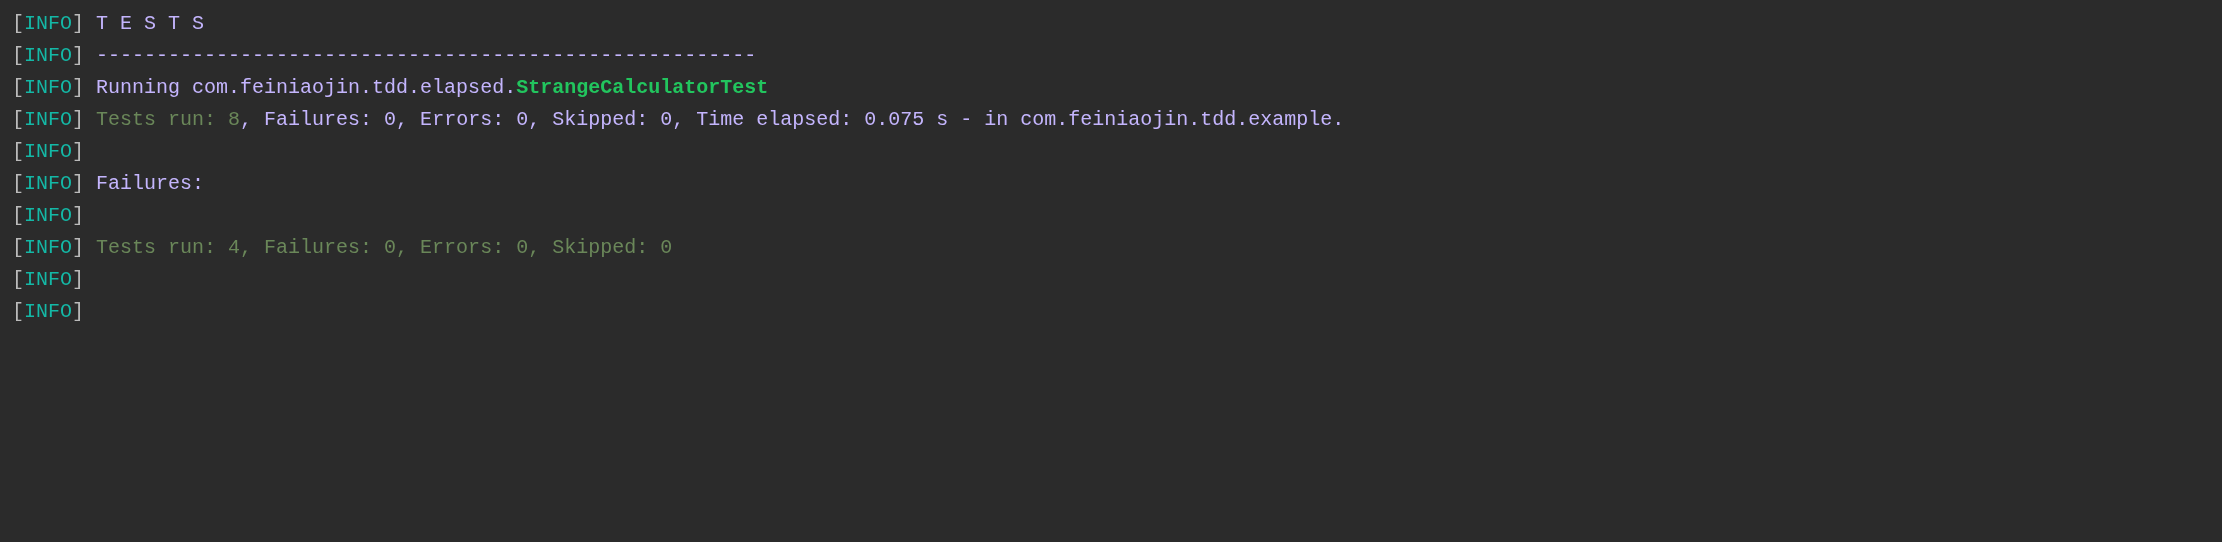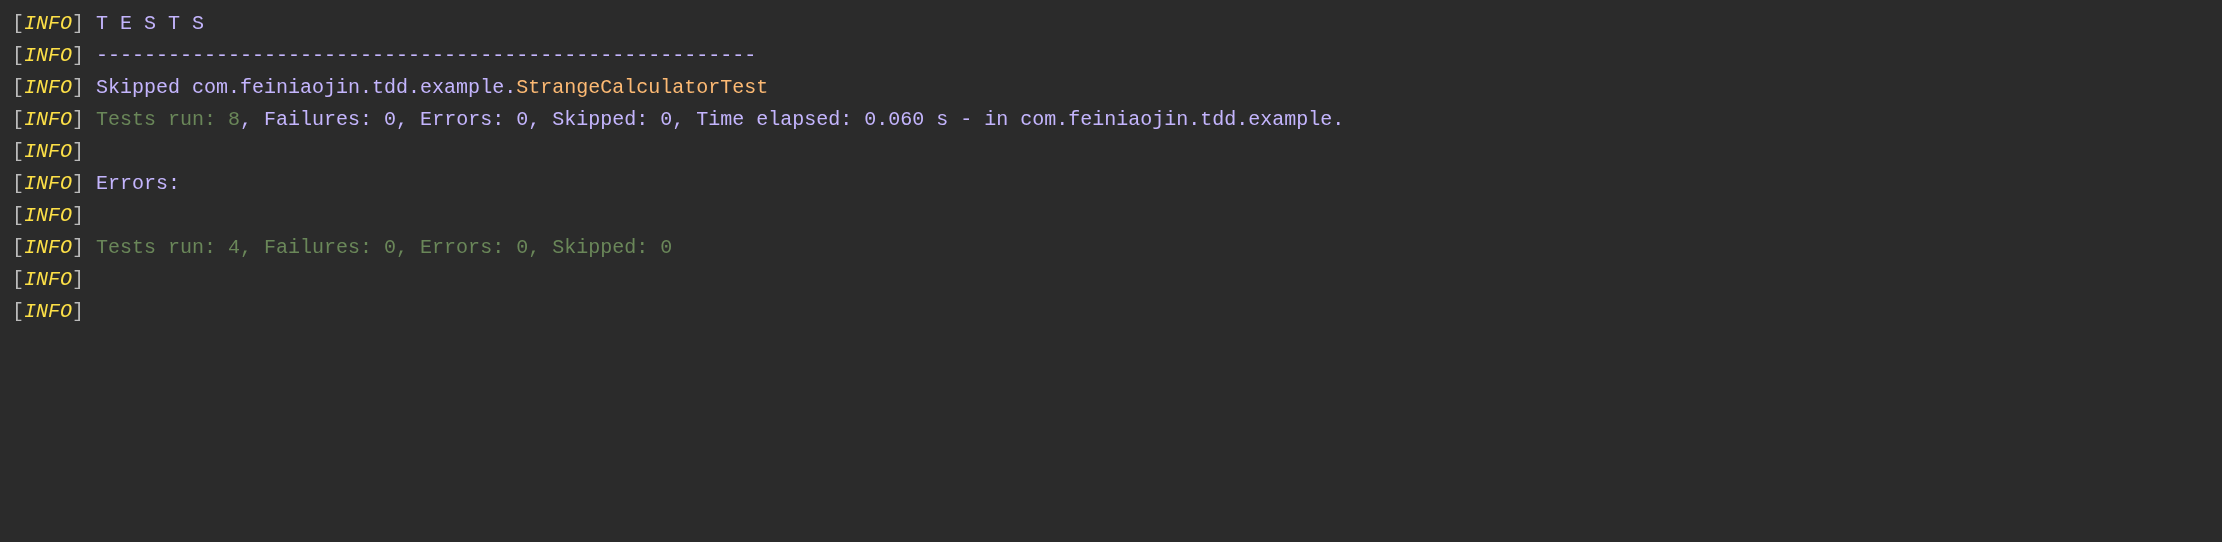--- a/index.html
+++ b/index.html
@@ -17,59 +17,58 @@
       white-space: nowrap;
       overflow: hidden;
     }
     .log-line {
       display: block;
     }
     .bracket {
       color: #bbbbbb;
     }
     .info-tag {
-      color: #fde047;
-      font-style: italic;
+      color: #14b8a6;
     }
     .green {
       color: #6a8759;
     }
     .bold {
-      font-weight: normal;
-      color: #fdba74;
+      font-weight: bold;
+      color: #22c55e;
     }
     .normal {
       color: #c4b5fd;
     }
   </style>
 </head>
 <body>
 
 <div class="log-line">
   <span class="bracket">[</span><span class="info-tag">INFO</span><span class="bracket">]</span><span class="normal"> T E S T S</span>
 </div>
 
 <div class="log-line">
   <span class="bracket">[</span><span class="info-tag">INFO</span><span class="bracket">]</span> <span class="normal">-------------------------------------------------------</span>
 </div>
 
 <div class="log-line">
-  <span class="bracket">[</span><span class="info-tag">INFO</span><span class="bracket">]</span> <span class="normal">Skipped com.feiniaojin.tdd.example.</span><span class="bold">StrangeCalculatorTest</span>
+  <span class="bracket">[</span><span class="info-tag">INFO</span><span class="bracket">]</span> <span class="normal">Running com.feiniaojin.tdd.elapsed.</span><span class="bold">StrangeCalculatorTest</span>
 </div>
 
 <div class="log-line">
-  <span class="bracket">[</span><span class="info-tag">INFO</span><span class="bracket">]</span> <span class="green">Tests run: 8</span><span class="normal">, Failures: 0, Errors: 0, Skipped: 0, Time elapsed: 0.060 s - in com.feiniaojin.tdd.example.</span>
+  <span class="bracket">[</span><span class="info-tag">INFO</span><span class="bracket">]</span> <span class="green">Tests run: 8</span><span class="normal">, Failures: 0, Errors: 0, Skipped: 0, Time elapsed: 0.075 s - in com.feiniaojin.tdd.example.</span>
 </div>
 
 <div class="log-line">
   <span class="bracket">[</span><span class="info-tag">INFO</span><span class="bracket">]</span>
 </div>
 
 <div class="log-line">
-  <span class="bracket">[</span><span class="info-tag">INFO</span><span class="bracket">]</span> <span class="normal">Errors:</span>
+  <span class="bracket">[</span><span class="info-tag">INFO</span><span class="bracket">]</span> <span class="normal">Failures:</span>
 </div>
 
 <div class="log-line">
   <span class="bracket">[</span><span class="info-tag">INFO</span><span class="bracket">]</span>
 </div>
 
 <div class="log-line">
   <span class="bracket">[</span><span class="info-tag">INFO</span><span class="bracket">]</span> <span class="green">Tests run: 4, Failures: 0, Errors: 0, Skipped: 0</span>
 </div>
 

